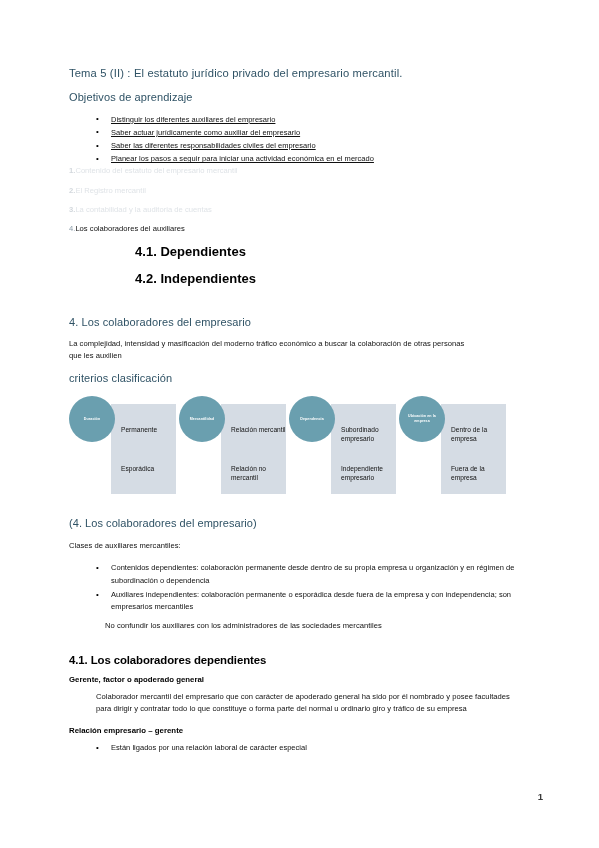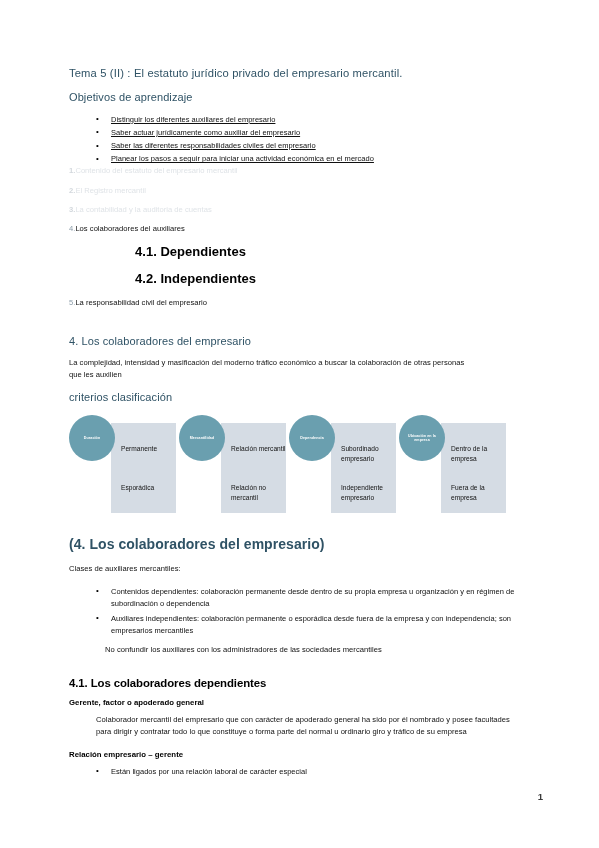--- a/index.html
+++ b/index.html
@@ -44,23 +44,23 @@
   .h2.spaced-top { margin-top: 22px; }
 
   .h-sec {
     font-size: 11px;
     color: #2F5265;
     font-weight: 400;
     margin: 0 0 10px 0;
     letter-spacing: 0.1px;
   }
   .h-sub-paren {
-    font-size: 14px;
+    font-size: 11px;
     color: #2F5265;
-    font-weight: 700;
+    font-weight: 400;
     margin: 0 0 11px 0;
     letter-spacing: 0.05px;
   }
   .h-41 {
     font-size: 11.4px;
     color: #000000;
     font-weight: bold;
     margin: 0 0 9px 0;
     letter-spacing: -0.1px;
   }
@@ -218,23 +218,20 @@
       <span class="num">2.</span><span>El Registro mercantil</span>
     </div>
     <div class="toc-row faded">
       <span class="num">3.</span><span>La contabilidad y la auditoria de cuentas</span>
     </div>
     <div class="toc-row active">
       <span class="num">4.</span><span>Los colaboradores del auxiliares</span>
     </div>
     <div class="toc-row sub">4.1. Dependientes</div>
     <div class="toc-row sub">4.2. Independientes</div>
-    <div class="toc-row active">
-      <span class="num">5.</span><span>La responsabilidad civil del empresario</span>
-    </div>
   </div>
 
   <div style="height:18px"></div>
 
   <h3 class="h-sec">4. Los colaboradores del empresario</h3>
 
   <p class="p narrow">La complejidad, intensidad y masificación del moderno tráfico económico a buscar la colaboración de otras personas que les auxilien</p>
 
   <h4 class="h-sec" style="margin-bottom:4px">criterios clasificación</h4>
 

